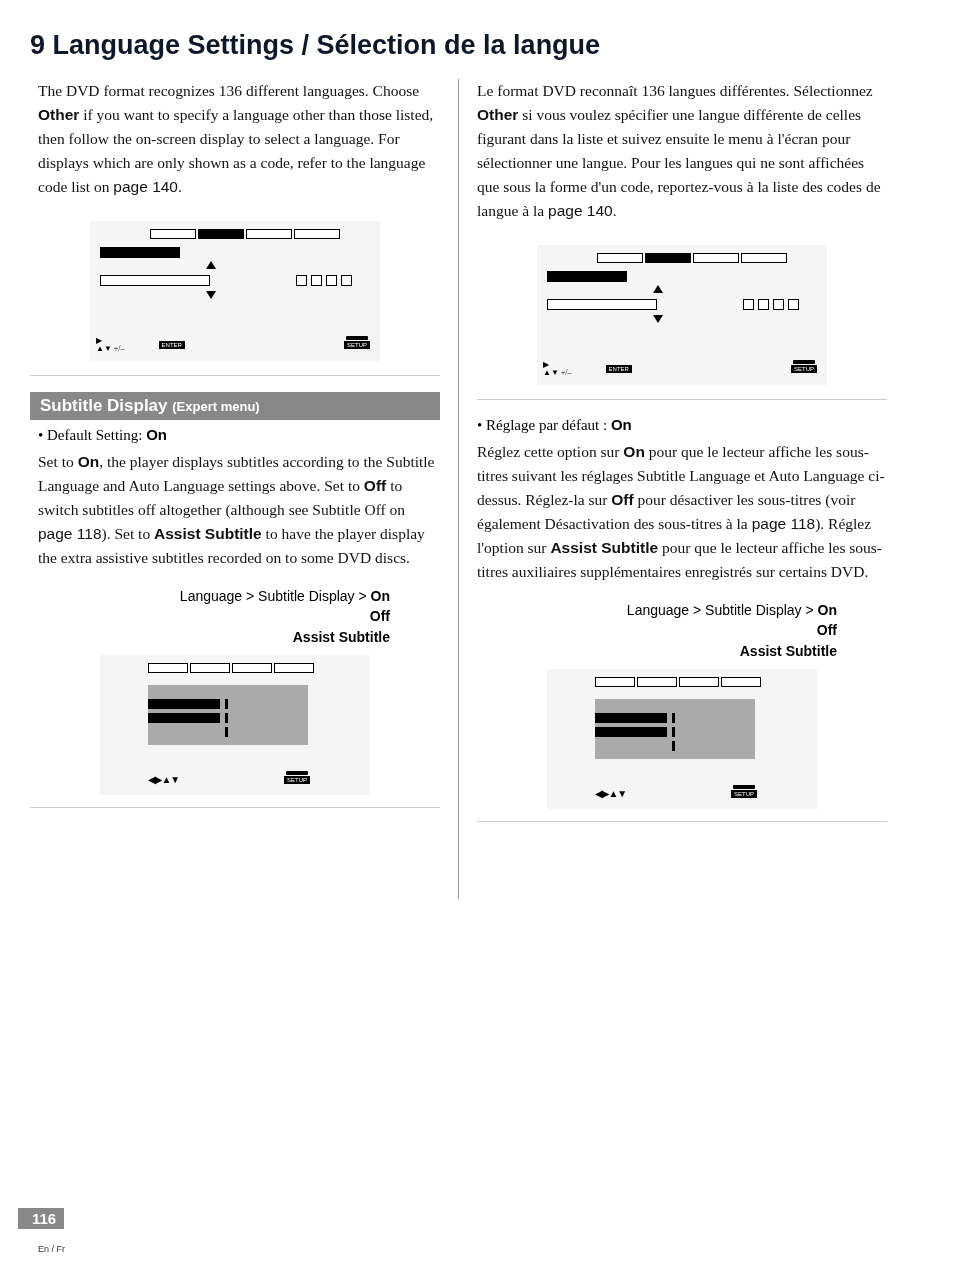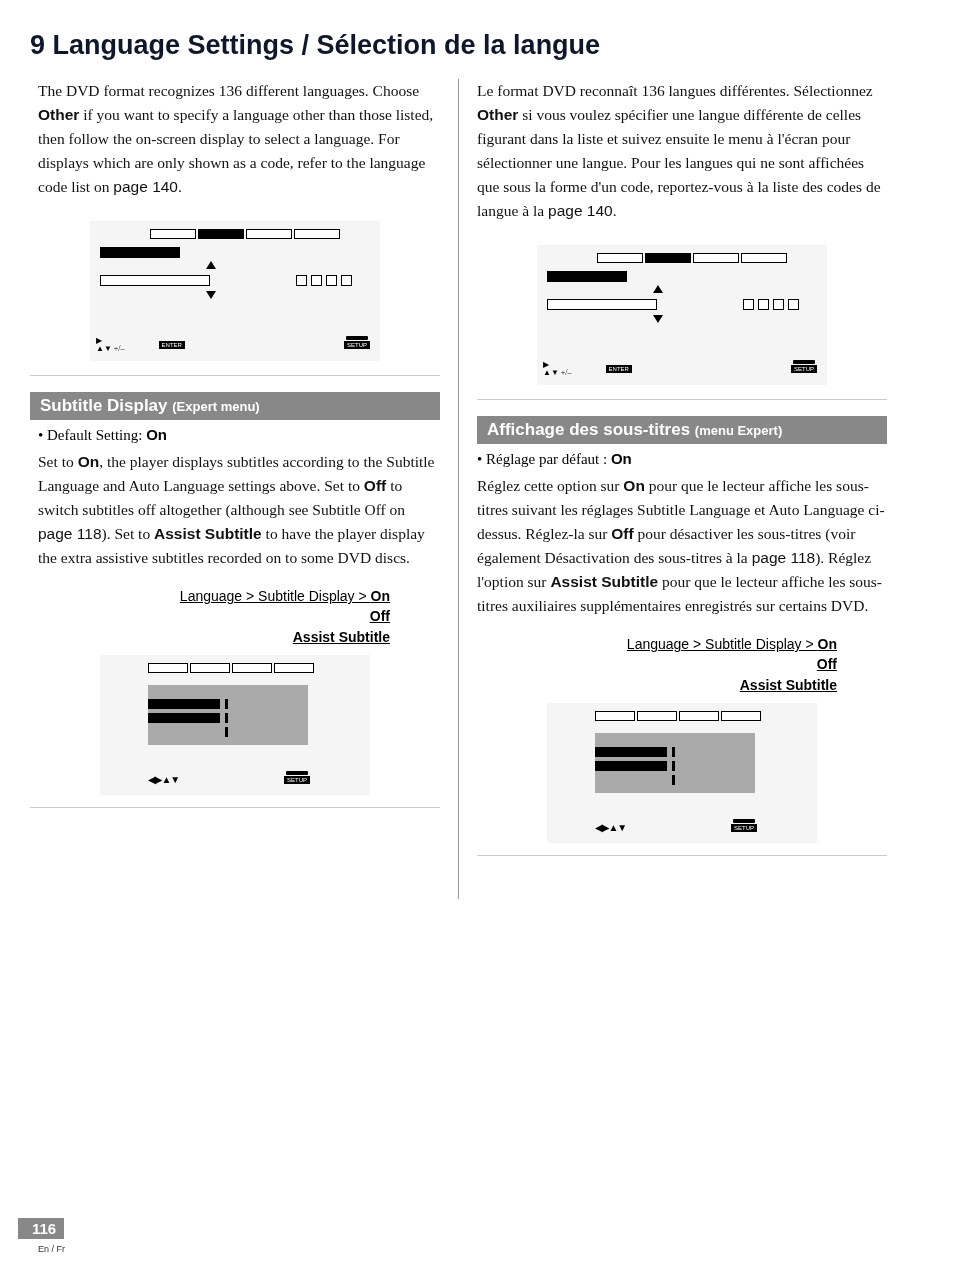--- a/index.html
+++ b/index.html
@@ -79,21 +79,20 @@
     .subhead .sh-main { font-size: 17px; font-weight: bold; }
     .subhead .sh-sub { font-size: 13px; font-weight: bold; margin-top: 44px; }
     .bullet { font-size: 15px; margin-left: 8px; margin-bottom: 6px; }
     .bullet .b { font-family: Arial, Helvetica, sans-serif; font-weight: bold; }
     .menu-path {
       font-family: Arial, Helvetica, sans-serif;
       font-size: 14px;
       text-align: right;
       line-height: 1.45;
       margin: 16px 50px 6px 0;
-      text-decoration: underline;
     }
     .menu-path .mp-bold { font-weight: bold; }
     .diagram2 {
       margin: 8px auto 12px;
       width: 270px;
       height: 140px;
       background: #f5f5f5;
       position: relative;
     }
     .d2-tabs { position: absolute; top: 8px; left: 48px; display: flex; }
@@ -120,21 +119,21 @@
       font-weight: bold;
       font-size: 15px;
       padding: 2px 8px 2px 14px;
       display: inline-block;
     }
     .pf-lang {
       font-family: Arial, Helvetica, sans-serif;
       font-size: 9px;
       color: #333;
       margin-left: 12px;
-      margin-top: 5px;
+      margin-top: 15px;
       padding-left: 8px;
     }
   </style>
 </head>
 <body>
 
 <div class="page-title">9 Language Settings / Sélection de la langue</div>
 
 <div class="columns">
 
@@ -247,23 +246,20 @@
         <div class="d-btn-grp">
           <span style="font-size:8px;line-height:1;">▶<br>▲▼ +/–</span>
           <span class="d-enter">ENTER</span>
         </div>
         <span class="d-setup">SETUP</span>
       </div>
     </div>
 
     <hr class="hr-end">
 
-    <div class="subhead">
-      <span class="sh-main">Affichage des sous-titres </span><span class="sh-sub">(menu Expert)</span>
-    </div>
 
     <p class="bullet" style="margin-left:0">
       <span>• Réglage par défaut : </span><span class="b">On</span>
     </p>
 
     <p class="body-text" style="margin-left:0">
       <span>Réglez cette option sur </span><span class="other-ref">On</span><span> pour que le lecteur affiche les sous-titres suivant les réglages Subtitle Language et Auto Language ci-dessus. Réglez-la sur </span><span class="other-ref">Off</span><span> pour désactiver les sous-titres (voir également </span><span class="italic">Désactivation des sous-titres</span><span> à la </span><span class="page-ref">page 118</span><span>). Réglez l'option sur </span><span class="other-ref">Assist Subtitle</span><span> pour que le lecteur affiche les sous-titres auxiliaires supplémentaires enregistrés sur certains DVD.</span>
     </p>
 
     <div class="menu-path">

